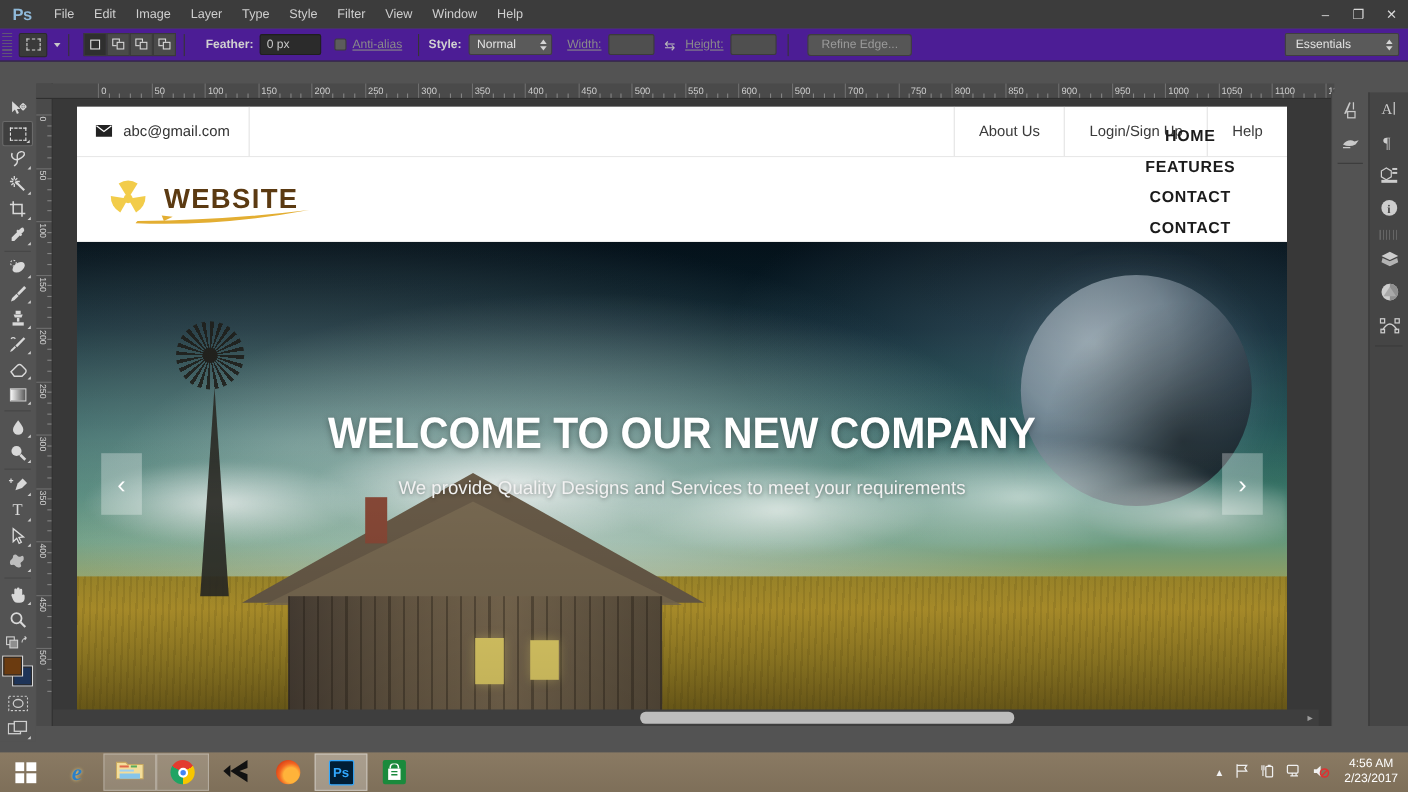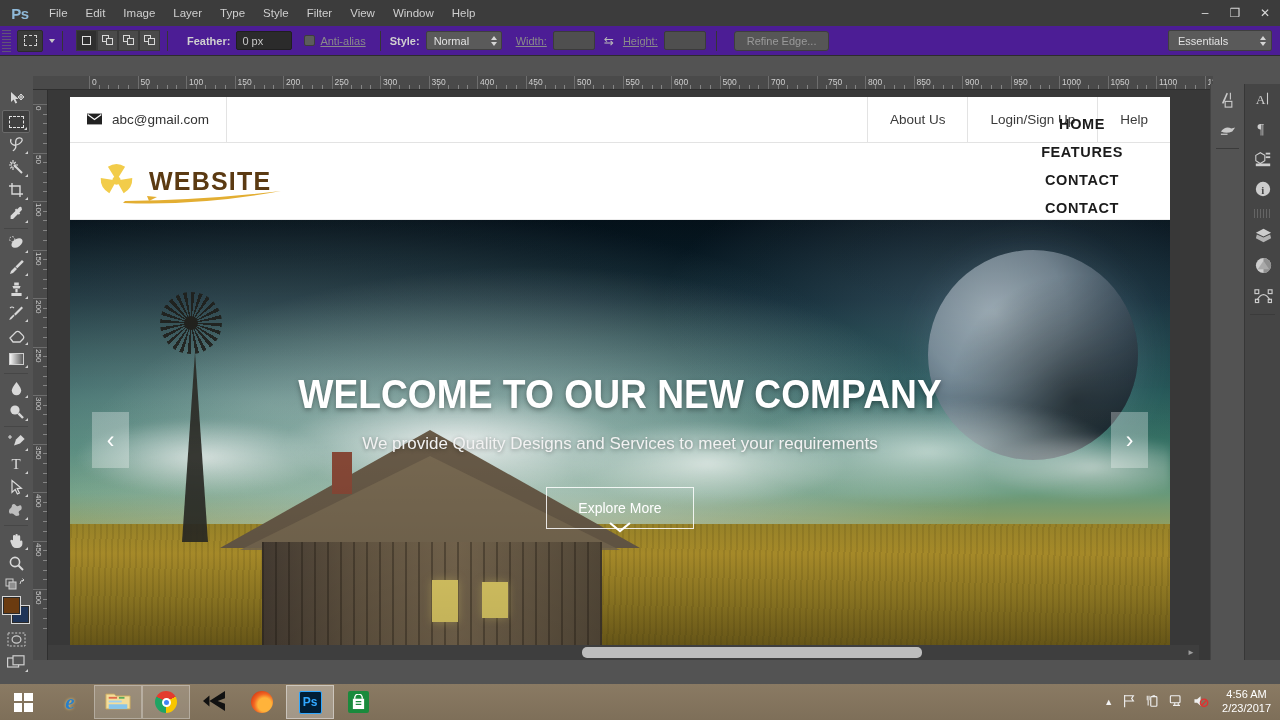--- a/index.html
+++ b/index.html
@@ -845,28 +845,20 @@
           <span class="barn-win" style="left:262px;top:152px;height:36px"></span>
         </div>
         <div class="hero-shade"></div>
 
         <div class="arrow-btn l">‹</div>
         <div class="arrow-btn r">›</div>
 
         <div class="hero-content">
           <div class="hero-h1">WELCOME TO OUR NEW COMPANY</div>
           <div class="hero-sub">We provide Quality Designs and Services to meet your requirements</div>
-          <div class="hero-btn">
-            <span>Explore More</span>
-            <span class="chev-down">
-              <svg width="24" height="13" viewBox="0 0 24 13">
-                  <path d="M2 2 L12 10 L22 2" stroke="#fff" stroke-width="2.2" fill="none"></path>
-                </svg>
-            </span>
-          </div>
         </div>
       </div>
 
     </div>
 
     <div class="hscroll-out">
       <div class="hthumb"></div>
       <span class="sb-arrow" style="right:4px;top:3px">►</span>
     </div>
   </div>

